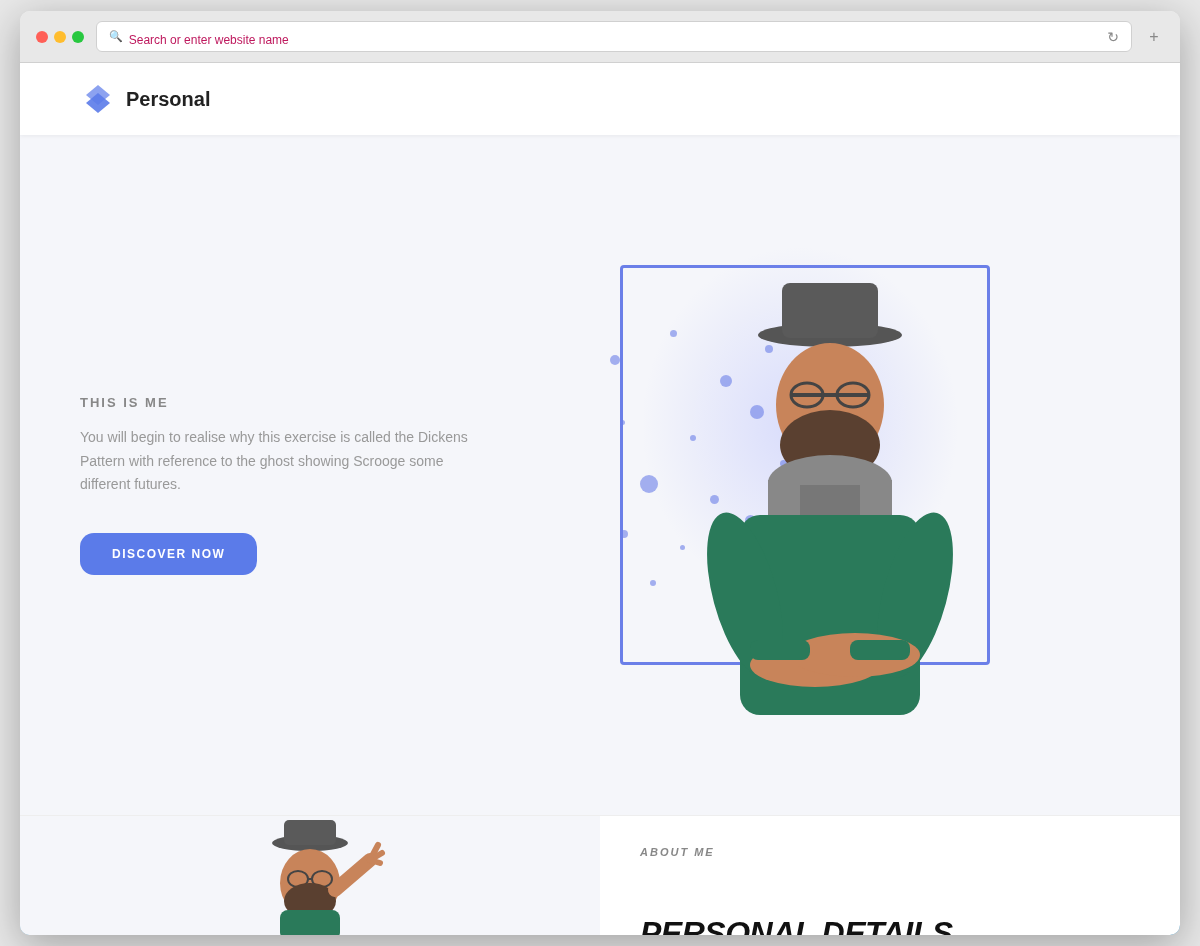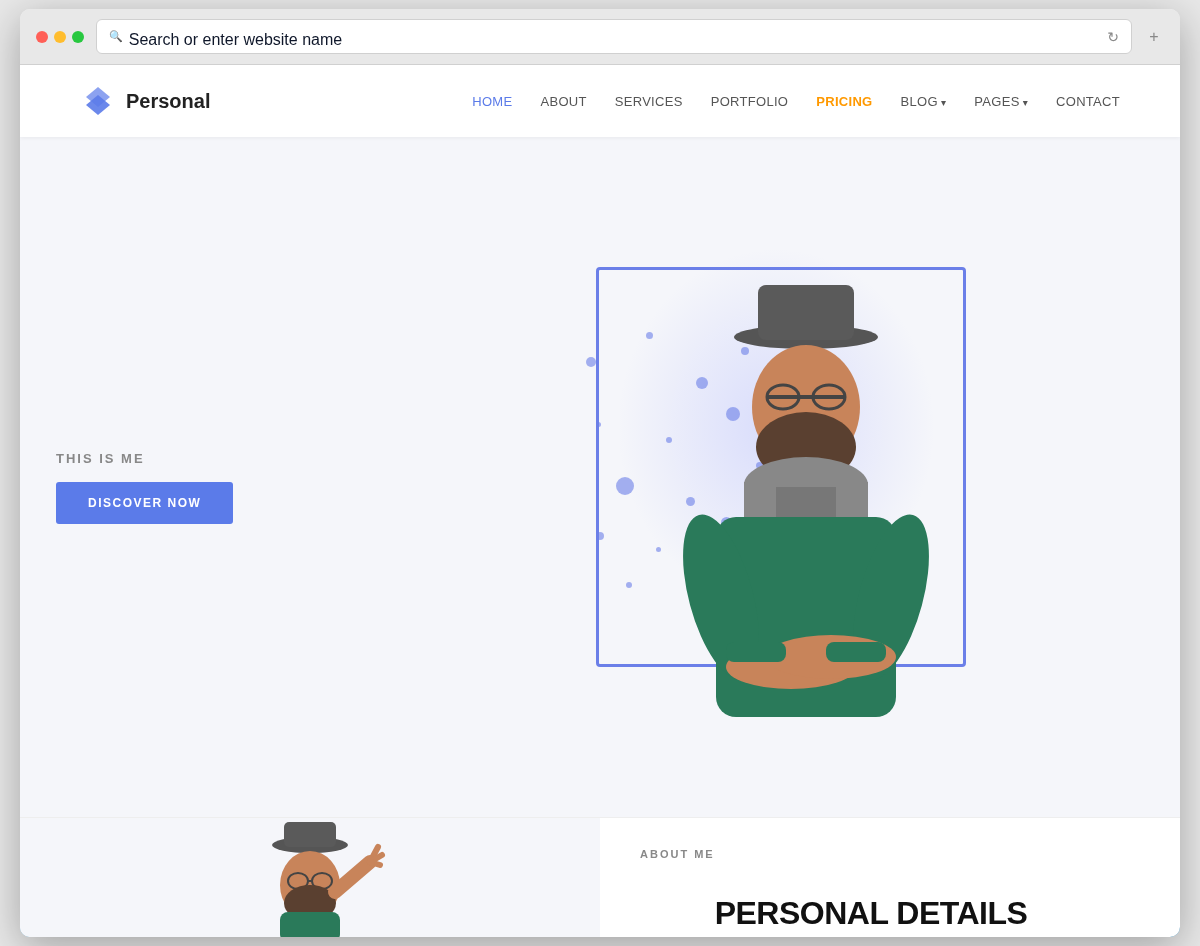--- a/index.html
+++ b/index.html
@@ -67,38 +67,38 @@
     .nav-link { font-size: 13px; font-weight: 500; color: #555; text-decoration: none; letter-spacing: 0.3px; cursor: pointer; }
     .nav-link.active { color: #5b7be9; }
     .nav-link.has-arrow::after { content: ' ▾'; font-size: 10px; }
 
     
     .hero {
       background: #f5f6fa;
       min-height: 680px;
       display: flex;
       align-items: center;
-      padding: 60px 36px 40px;
+      padding: 60px 60px 40px;
       position: relative;
       overflow: hidden;
     }
     .hero-content { flex: 1; max-width: 480px; z-index: 2; }
     .hero-eyebrow { font-size: 13px; font-weight: 600; color: #888; letter-spacing: 2px; text-transform: uppercase; margin-bottom: 16px; }
     .hero-title { font-size: 58px; font-weight: 900; color: #111; line-height: 1.0; margin-bottom: 24px; letter-spacing: -1px; }
     .hero-desc { font-size: 14px; color: #999; line-height: 1.7; max-width: 400px; margin-bottom: 36px; }
     .hero-btn {
       background: #5b7be9;
       color: white;
       border: none;
       padding: 14px 32px;
       font-size: 12px;
       font-weight: 700;
       letter-spacing: 1.5px;
       text-transform: uppercase;
-      border-radius: 3px;
+      border-radius: 14px;
       cursor: pointer;
     }
 
     
     .hero-image-area {
       flex: 1;
       display: flex;
       justify-content: center;
       align-items: center;
       position: relative;
@@ -165,39 +165,41 @@
       align-items: flex-end;
       justify-content: center;
       overflow: hidden;
       padding-top: 20px;
     }
 
     .bottom-right {
       width: 50%;
       padding: 30px 40px;
       display: flex;
+      flex-direction: column;
       justify-content: flex-start;
+      font-style: italic;
     }
     .about-label { font-size: 11px; font-weight: 600; color: #888; letter-spacing: 2px; text-transform: uppercase; margin-bottom: 10px; }
     .about-title { font-size: 32px; font-weight: 900; color: #111; letter-spacing: -0.5px; margin-top: 47px; }
   </style>
 </head>
 <body>
 
 <div class="browser-window">
 
   <div class="browser-toolbar">
     <div class="browser-dots">
       <div class="dot dot-red"></div>
       <div class="dot dot-yellow"></div>
       <div class="dot dot-green"></div>
     </div>
     <div class="browser-address">
       <span class="browser-address-icon">🔍</span>
-      <span style="color:#0f172a; font-size:16px;margin-top:7px;">Search or enter website name</span>
+      <span style="color:#be185d; font-size:12px;margin-top:7px;">Search or enter website name</span>
       <span class="browser-reload" style="margin-left:auto;">↻</span>
     </div>
     <div class="browser-plus">
       <span>+</span>
     </div>
   </div>
 
   <div class="website">
 
     <nav class="navbar">
@@ -205,35 +207,26 @@
 
         <div class="logo-icon">
           <svg width="36" height="36" viewBox="0 0 36 36">
             <polygon points="18,4 30,14 18,24 6,14" fill="#5b7be9" opacity="0.7"></polygon>
             <polygon points="18,12 30,22 18,32 6,22" fill="#5b7be9" opacity="0.9"></polygon>
           </svg>
         </div>
         <span class="logo-text">Personal</span>
       </div>
 
-      <div class="nav-links">
-        <a class="nav-link active">HOME</a>
-        <a class="nav-link">ABOUT</a>
-        <a class="nav-link">SERVICES</a>
-        <a class="nav-link">PORTFOLIO</a>
-        <a class="nav-link" style="color:#ff9900; font-weight:700;">PRICING</a>
-        <a class="nav-link has-arrow">BLOG</a>
-        <a class="nav-link has-arrow">PAGES</a>
-        <a class="nav-link">CONTACT</a>
-      </div>
     </nav>
 
     <section class="hero">
       <div class="hero-content">
         <div class="hero-eyebrow">THIS IS ME</div>
+        <p class="hero-desc">You will begin to realise why this exercise is called the Dickens Pattern with reference to the ghost showing Scrooge some different futures.</p>
         <button class="hero-btn">DISCOVER NOW</button>
       </div>
 
       <div class="hero-image-area">
 
         <div class="dots-container" id="dots-container">
             <div class="dot-dec" style="top: 80px; left: 20px; width: 10px; height: 10px;"></div>
             <div class="dot-dec" style="top: 55px; left: 80px; width: 7px; height: 7px;"></div>
             <div class="dot-dec" style="top: 100px; left: 130px; width: 12px; height: 12px;"></div>
             <div class="dot-dec" style="top: 70px; left: 175px; width: 8px; height: 8px;"></div>

